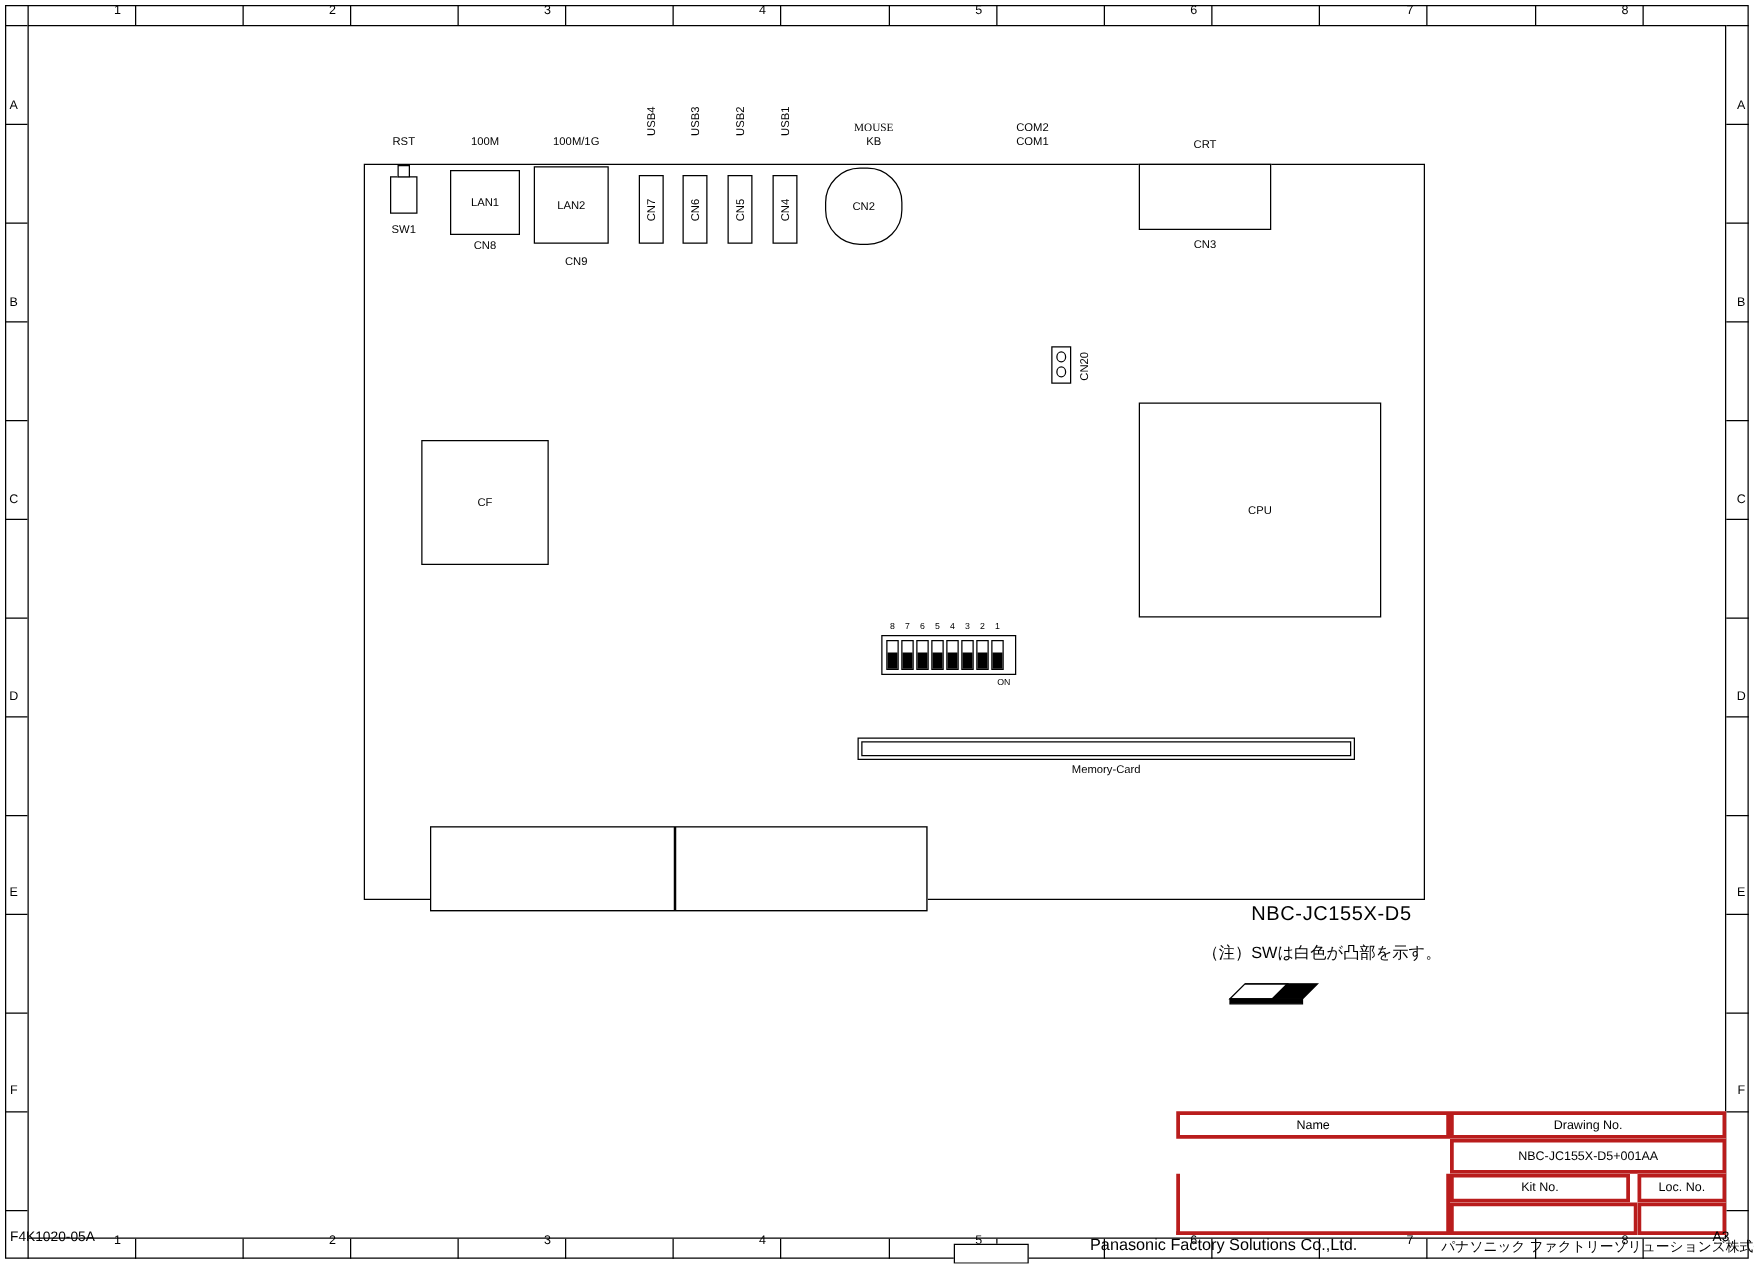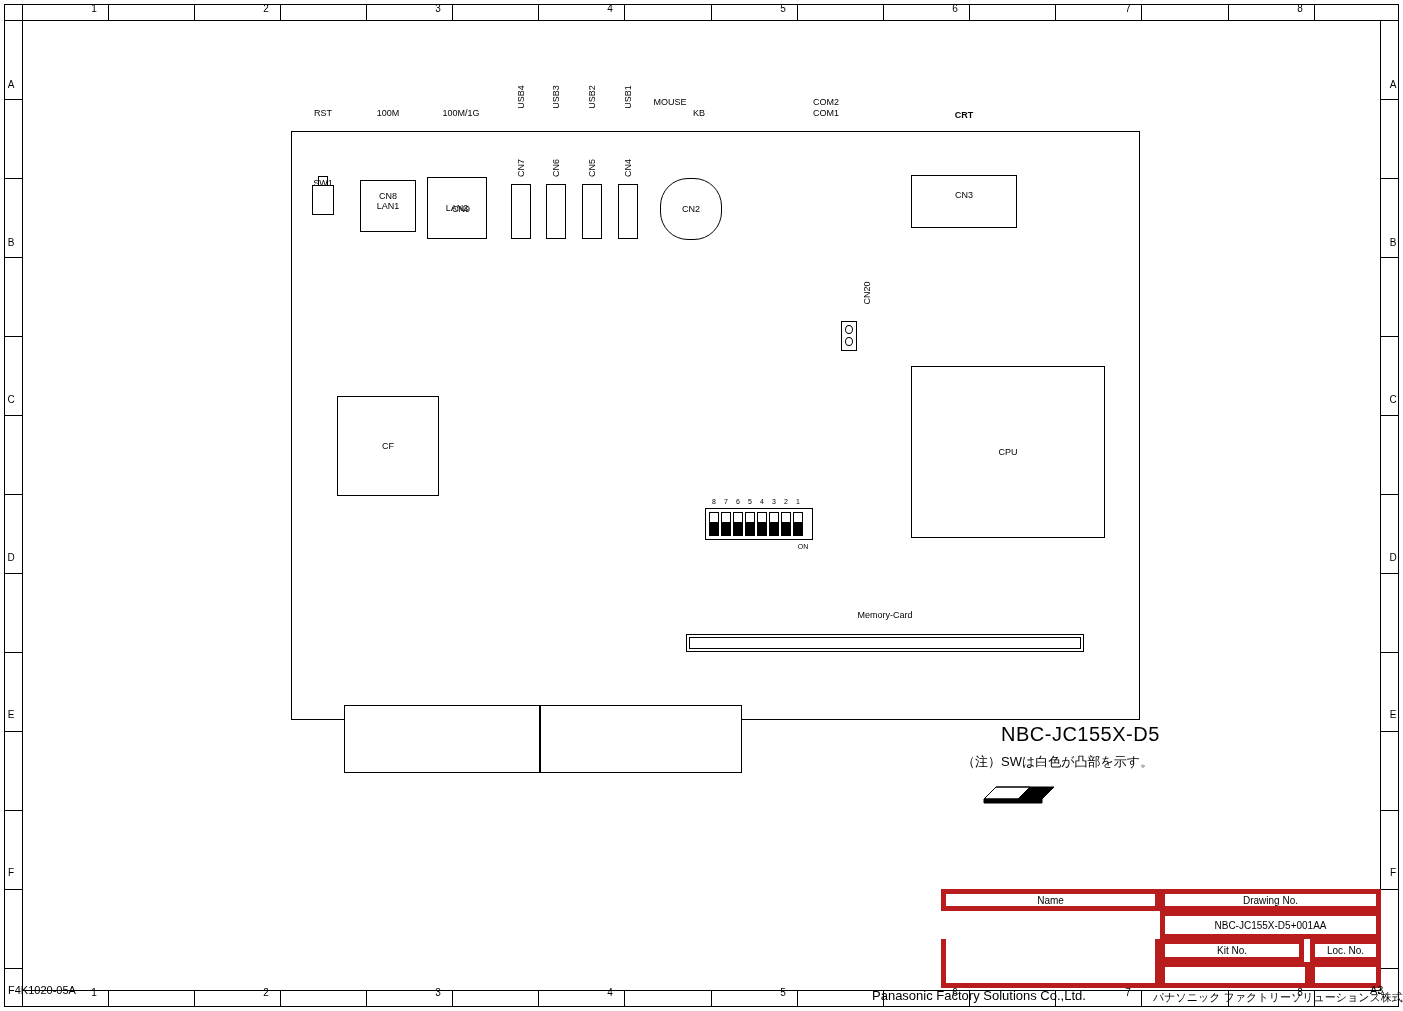--- a/index.html
+++ b/index.html
@@ -49,21 +49,20 @@
     position: absolute;
     border: 1.5px solid #000;
     box-sizing: border-box;
     background: #fff;
   }
   .part {
     position: absolute;
     border: 1px solid #000;
     box-sizing: border-box;
     background: #fff;
-    margin-top: 44px;
   }
   .part-label {
     position: absolute;
     font-size: 9px;
     line-height: 10px;
     text-align: center;
     color: #000;
     white-space: nowrap;
   }
   .part-label.vert {
@@ -96,37 +95,37 @@
   .dip-num {
     position: absolute;
     font-size: 7px;
     line-height: 7px;
     text-align: center;
     width: 10px;
   }
   
   .tb {
     position: absolute;
-    border: 5px solid #b91c1c;
+    border: 3px solid #b91c1c;
     box-sizing: border-box;
     background: #fff;
     font-size: 10px;
     display: flex;
     align-items: center;
     justify-content: center;
     text-align: center;
     white-space: nowrap;
   }
   .tb.left {
     justify-content: flex-start;
     padding-left: 3px;
   }
   .big-title {
     position: absolute;
-    font-size: 20px;
+    font-size: 16px;
     letter-spacing: 0.5px;
     white-space: nowrap;
   }
   .note {
     position: absolute;
     font-size: 13px;
     white-space: nowrap;
   }
   .footer-company {
     position: absolute;
@@ -276,28 +275,28 @@
 
   <div class="part" style="left:582px; top:140px; width:20px; height:55px;"></div>
   <div class="part-label vert" style="left:567px; top:92px; width:50px;">USB2</div>
   <div class="part-label vert" style="left:567px; top:163px; width:50px;">CN5</div>
 
   <div class="part" style="left:618px; top:140px; width:20px; height:55px;"></div>
   <div class="part-label vert" style="left:603px; top:92px; width:50px;">USB1</div>
   <div class="part-label vert" style="left:603px; top:163px; width:50px;">CN4</div>
 
   <div class="part center-label" style="left:660px; top:134px; width:62px; height:62px;border-radius:28px;">CN2</div>
-  <div class="part-label" style="left:631px; top:97px; width:78px;">MOUSE</div>
+  <div class="part-label" style="left:660px; top:97px; width:78px;font-family:Liberation Serif, serif;">MOUSE</div>
   <div class="part-label" style="left:660px; top:108px; width:78px;">KB</div>
 
   <div class="part-label" style="left:767px; top:97px; width:118px;">COM2</div>
   <div class="part-label" style="left:767px; top:108px; width:118px;">COM1</div>
 
   <div class="part" style="left:911px; top:131px; width:106px; height:53px;"></div>
-  <div class="part-label" style="left:911px; top:110px; width:106px;font-weight:bold;">CRT</div>
+  <div class="part-label" style="left:911px; top:110px; width:106px;">CRT</div>
   <div class="part-label" style="left:911px; top:190px; width:106px;">CN3</div>
 
   <div class="part" style="left:841px; top:277px; width:16px; height:30px;"></div>
   <div class="part" style="left:845px; top:281px; width:8px; height:9px; border-radius:50%;"></div>
   <div class="part" style="left:845px; top:293px; width:8px; height:9px; border-radius:50%;"></div>
   <div class="part-label vert" style="left:847px; top:288px; width:40px;">CN20</div>
 
   <div class="part center-label" style="left:337px; top:352px; width:102px; height:100px;">CF</div>
 
   <div class="part center-label" style="left:911px; top:322px; width:194px; height:172px;">CPU</div>

